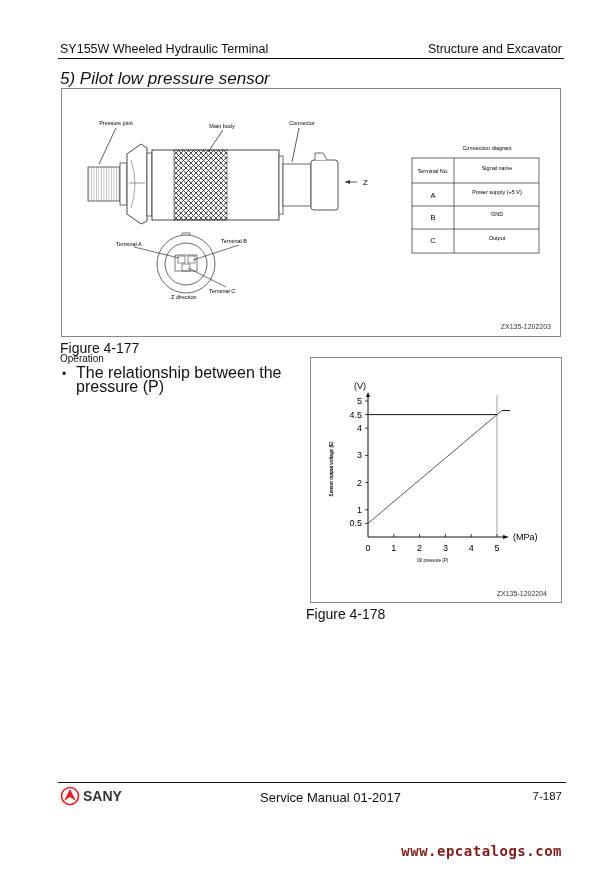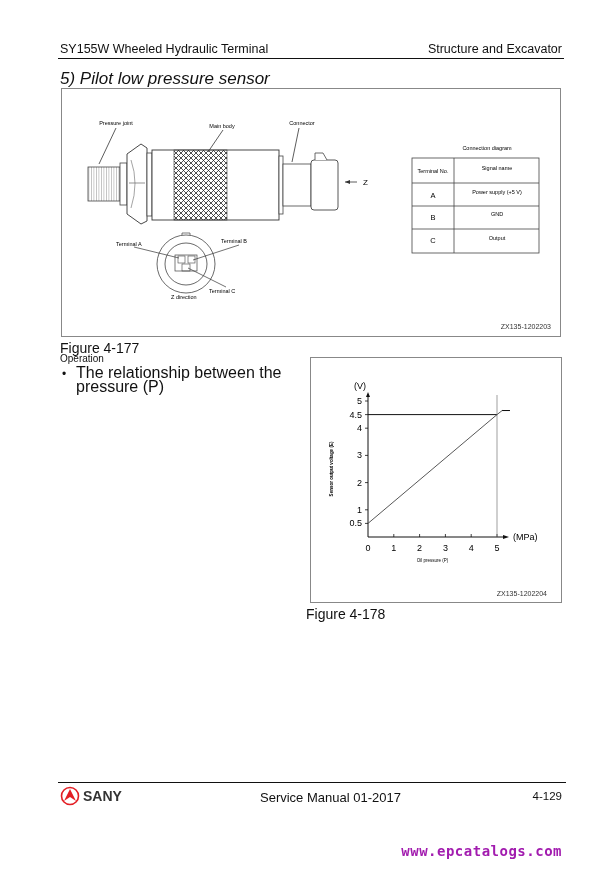--- a/index.html
+++ b/index.html
@@ -16,21 +16,21 @@
   .op-title { left:60px; top:353px; font-size:10px; font-weight:normal; }
   .bullet { left:62px; top:367px; font-size:12px; }
   .bullet-text { left:76px; top:366px; width:230px; font-size:16px; line-height:13.5px; }
   .fig2-box { left:310px; top:357px; width:252px; height:246px; border:1px solid #888; box-sizing:border-box; }
   .fig2-svg { left:310px; top:357px; }
   .foot-rule { left:58px; top:782px; width:508px; height:0; border-top:1.5px solid #111; }
   .foot-center { left:260px; top:790px; font-size:13px; }
   .foot-right { right:52px; top:790px; font-size:11.5px; }
   .logo { left:60px; top:785px; }
   .watermark { right:52px; top:843px; font-family:"DejaVu Sans Mono", monospace; font-weight:bold;
-               font-size:14px; color:#a21caf; letter-spacing:0.5px; }
+               font-size:14px; color:#7f1d1d; letter-spacing:0.5px; }
   svg text { font-family:"Liberation Sans", sans-serif; }
 </style>
 </head>
 <body>
 
 <div class="abs hdr-left">SY155W Wheeled Hydraulic Terminal</div>
 <div class="abs hdr-right">Structure and Excavator</div>
 <div class="abs hdr-rule"></div>
 
 <div class="abs section-title">5) Pilot low pressure sensor</div>
@@ -172,15 +172,15 @@
 
 <div class="abs fig-caption" style="left:306px; top:606px;">Figure 4-178</div>
 
 <div class="abs foot-rule"></div>
 <svg class="abs logo" width="80" height="22" viewBox="0 0 80 22">
   <circle cx="10" cy="11" r="8.5" fill="none" stroke="#e31e24" stroke-width="1.6"></circle>
   <path d="M10 4 L4 16 L10 12 L16 16 Z" fill="#e31e24"></path>
   <text x="23" y="16" font-size="14" font-weight="bold" fill="#333" font-family="Liberation Sans, sans-serif">SANY</text>
 </svg>
 <div class="abs foot-center">Service Manual 01-2017</div>
-<div class="abs foot-right">4-129</div>
+<div class="abs foot-right">7-187</div>
 
 <div class="abs watermark">www.epcatalogs.com</div>
 
 </body></html>

